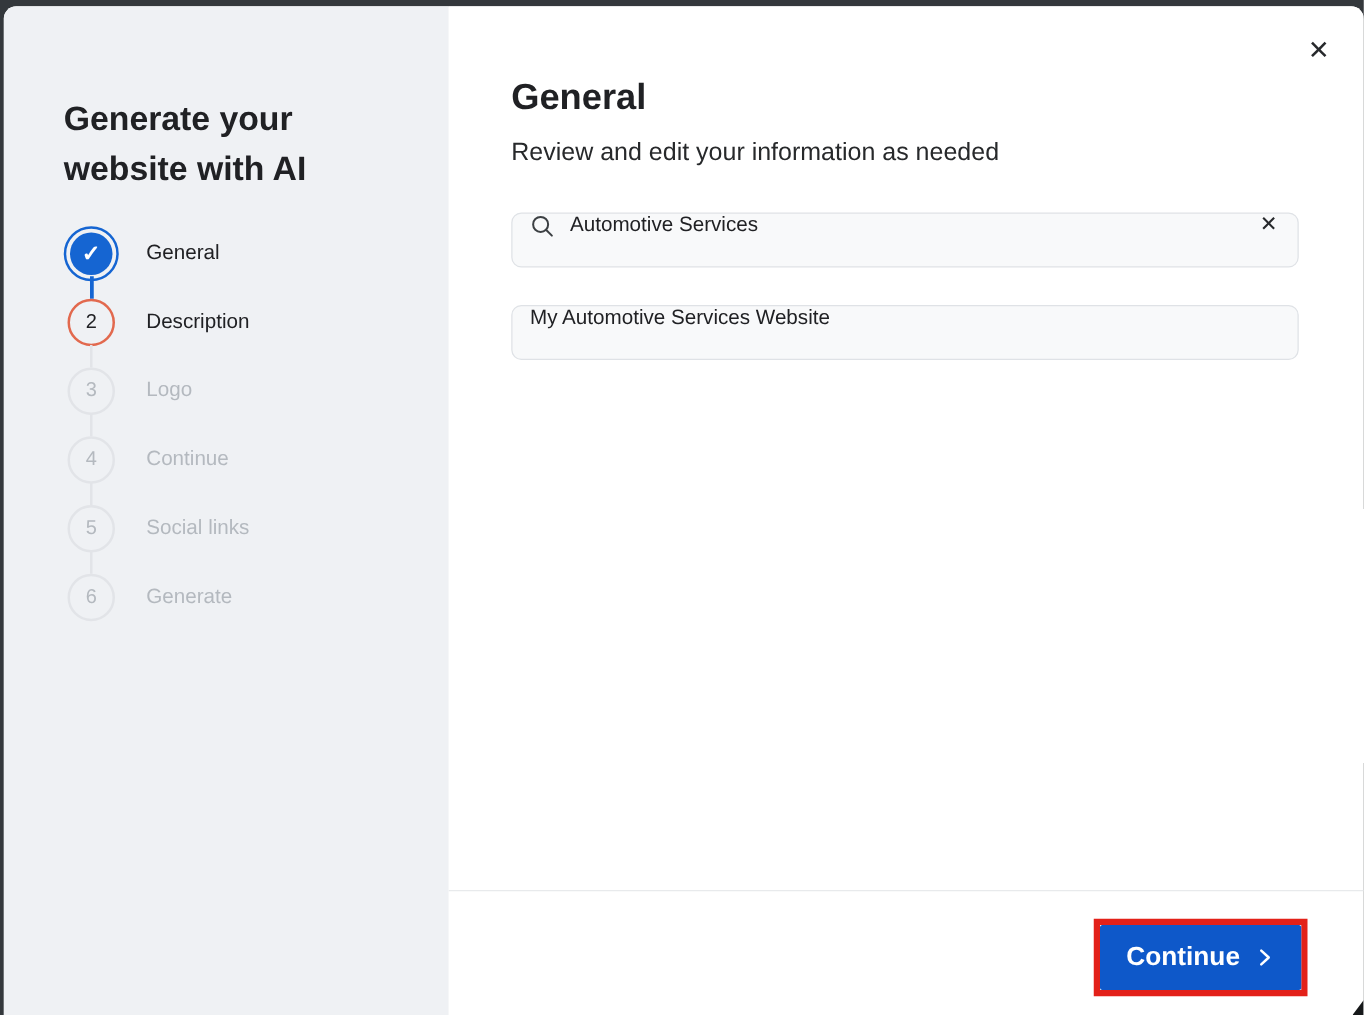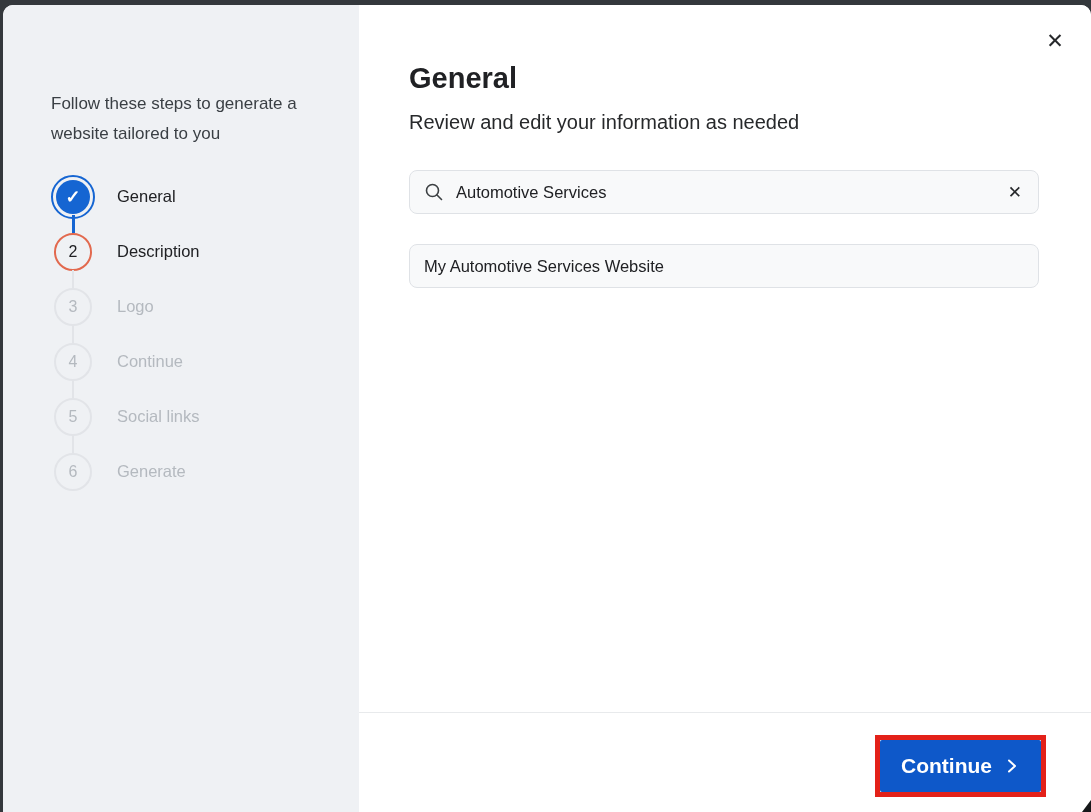--- a/index.html
+++ b/index.html
@@ -94,21 +94,21 @@
   .main-subtitle{margin-top:16px;font-size:20px;color:#27292b;}
   .field{margin-top:36px;}
   .field + .field{margin-top:30px;}
   .field-label{
     font-size:16px;font-weight:700;color:var(--text-dark);margin-bottom:14px;
   }
   .field-label .req{color:var(--asterisk);margin-left:3px;font-weight:400;}
   .input-box{
     width:630px;height:44px;border:1px solid var(--field-border);
     border-radius:8px;background:var(--field-bg);
-    display:flex;align-items:center;padding:0 14px;gap:12px;
+    display:flex;align-items:flex-start;padding:0 14px;gap:12px;
   }
   .input-box input{
     flex:1;border:none;background:transparent;outline:none;
     font-size:16.5px;color:var(--text-dark);
     font-family:"Liberation Sans", sans-serif;
   }
   .search-icon{display:flex;align-items:center;flex-shrink:0;}
   .clear-btn{
     background:none;border:none;font-size:17px;color:#27292c;cursor:pointer;
     padding:0 2px;flex-shrink:0;line-height:1;
@@ -135,21 +135,21 @@
     background:#16181a;
     clip-path:polygon(100% 0,0 100%,100% 100%);
   }
 </style>
 </head>
 <body>
 
 <div class="modal">
 
   <aside class="sidebar">
-    <p class="sidebar-subtitle">Follow these steps to generate a website tailored to you</p>
+    <h2 class="sidebar-title">Generate your website with AI</h2>
 
     <div class="stepper">
       <div class="step completed">
         <div class="circle-col">
           <div class="circle">
             <div class="circle-inner">
               <span>✓</span>
             </div>
           </div>
         </div>

